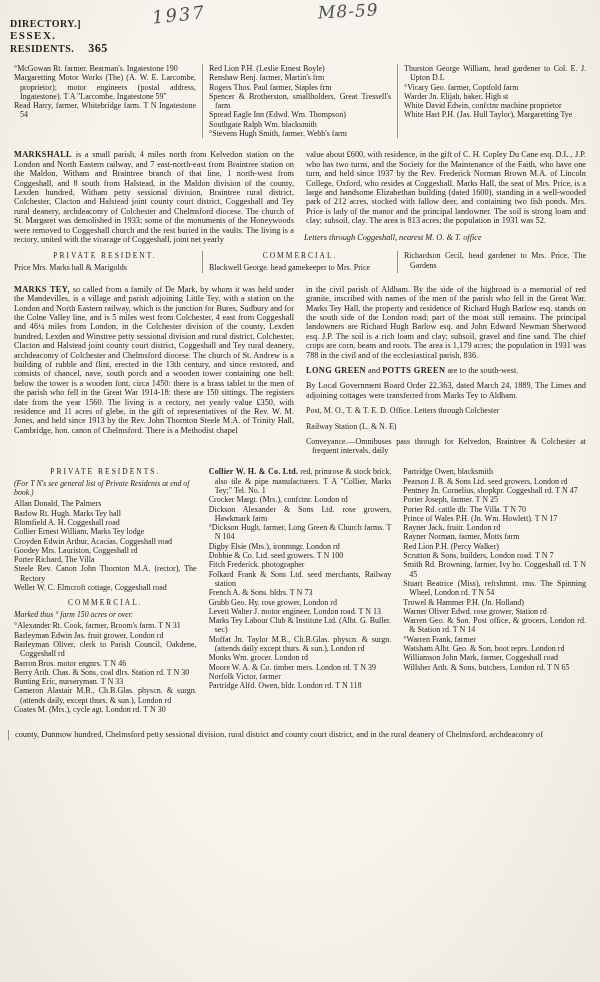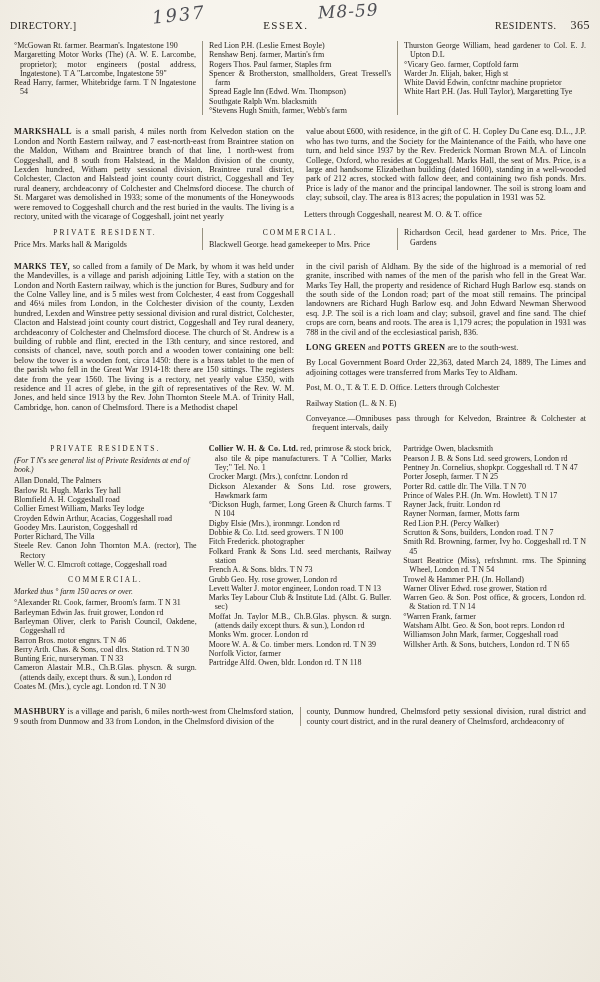--- a/index.html
+++ b/index.html
@@ -20,22 +20,23 @@
     font-style: italic;
     color: #4e4f55;
   }
   .ann-year { top: 4px; left: 152px; font-size: 18px; transform: rotate(-6deg); letter-spacing: 2px; }
   .ann-code { top: 1px; left: 318px; font-size: 17px; transform: rotate(-3deg); letter-spacing: 1px; }
 
   
   .page-header {
     margin-top: 12px;
     display: flex; justify-content: space-between; align-items: baseline;
-    font-weight: normal;
+    font-weight: bold;
     padding: 0 2px;
+    flex-direction: column;
   }
   .hdr-left  { font-size: 10px; letter-spacing: .5px; }
   .hdr-center{ font-size: 11px; letter-spacing: 1.5px; }
   .hdr-right { font-size: 10px; letter-spacing: .5px; }
   .pageno    { font-size: 12px; margin-left: 14px; }
 
   
   .cols3 { display: flex; }
   .cols3 .col, .cols3 .cell { flex: 1; padding: 0 6px; min-width: 0; }
   .vrule { border-left: 1px solid #97917f; }
@@ -49,21 +50,21 @@
 
   .top-list { margin-top: 8px; }
 
   .two-col { display: flex; }
   .two-col .col { flex: 1; padding: 0 6px; min-width: 0; }
   .para { font-size: 8.3px; line-height: 9.4px; text-align: justify; }
   .para + .para, .stack-gap { margin-top: 6px; }
   .lead-word { font-weight: bold; letter-spacing: .4px; }
 
   .sect-markshall { margin-top: 12px; }
-  .letters-line { margin-top: 7px; font-size: 8.3px; line-height: 9.4px; text-align: justify; text-indent: -6px; padding-left: 4px; }
+  .letters-line { margin-top: 7px; font-size: 8.3px; line-height: 9.4px; text-align: justify; text-indent: -6px; padding-left: 4px; font-style: italic; }
 
   .mk-row { margin-top: 7px; }
   .subhead {
     text-align: center; font-size: 7.5px; letter-spacing: 2px;
     line-height: 10px; margin-bottom: 2px;
   }
   .subhead.spaced { margin-top: 6px; }
 
   .sect-tey { margin-top: 12px; }
 
@@ -217,21 +218,18 @@
         <div class="entry">Warner Oliver Edwd. rose grower, Station rd</div>
         <div class="entry">Warren Geo. &amp; Son. Post office, &amp; grocers, London rd. &amp; Station rd. T N 14</div>
         <div class="entry">°Warren Frank, farmer</div>
         <div class="entry">Watsham Albt. Geo. &amp; Son, boot reprs. London rd</div>
         <div class="entry">Williamson John Mark, farmer, Coggeshall road</div>
         <div class="entry">Willsher Arth. &amp; Sons, butchers, London rd. T N 65</div>
       </div>
   </div>
 
   <div class="two-col sect-mashbury">
-    <div class="col">
-      <p class="para"><b class="lead-word">MASHBURY</b><span> is a village and parish, 6 miles north-west from Chelmsford station, 9 south from Dunmow and 33 from London, in the Chelmsford division of the</span></p>
-    </div>
     <div class="col vrule">
       <p class="para">county, Dunmow hundred, Chelmsford petty sessional division, rural district and county court district, and in the rural deanery of Chelmsford, archdeaconry of</p>
     </div>
   </div>
 
 </div>
 
 </body></html>

